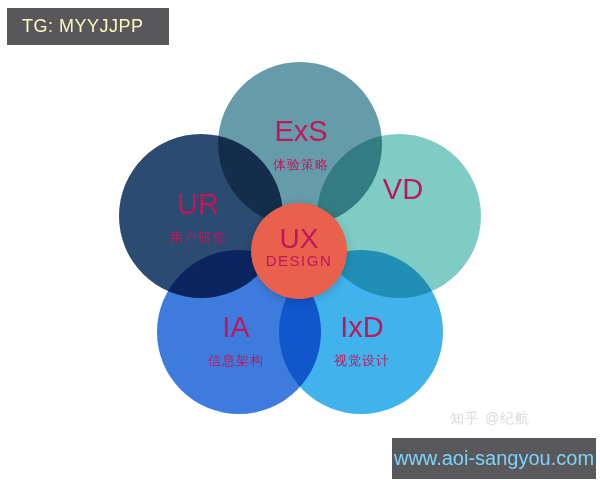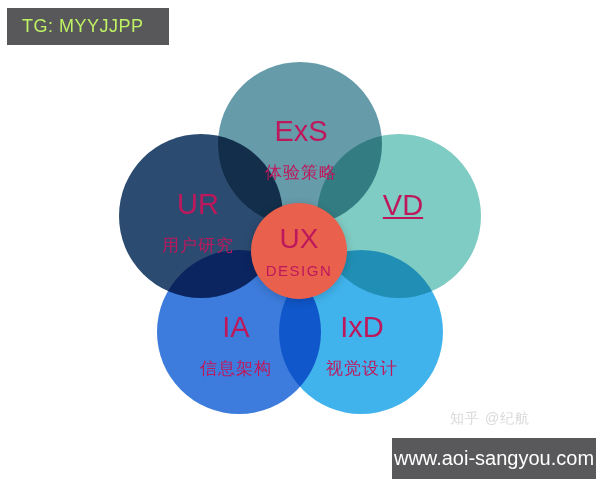--- a/index.html
+++ b/index.html
@@ -13,21 +13,21 @@
   }
 
   
   .tg-badge {
     position: absolute;
     left: 7px; top: 8px;
     width: 162px; height: 37px;
     line-height: 37px;
     padding-left: 15px;
     box-sizing: border-box;
-    color: #bef264;
+    color: #fef9c3;
     font-size: 18px;
     letter-spacing: 0.5px;
   }
 
   
   .petal {
     position: absolute;
     width: 164px; height: 164px;
     border-radius: 50%;
     mix-blend-mode: multiply;
@@ -49,48 +49,48 @@
 
   
   .label-block {
     position: absolute;
     transform: translateX(-50%);
     text-align: center;
     color: #be185d;
     white-space: nowrap;
   }
   .label-abbr { font-size: 29px; line-height: 32px; font-weight: 400; }
-  .label-zh   { font-size: 17px; line-height: 20px; margin-top: 16px; letter-spacing: 1px; }
+  .label-zh   { font-size: 13px; line-height: 20px; margin-top: 8px; letter-spacing: 1px; }
 
   .lbl-exs { left: 301px; top: 115px; }
   .lbl-ur  { left: 198px; top: 188px; }
-  .lbl-vd  { left: 403px; top: 189px; text-decoration: underline; }
+  .lbl-vd  { left: 403px; top: 173px; }
   .lbl-ia  { left: 236px; top: 311px; }
   .lbl-ixd { left: 362px; top: 311px; }
 
   .lbl-ux { left: 299px; top: 226px; }
   .ux-abbr   { font-size: 28px; line-height: 26px; }
-  .ux-design { font-size: 15px; line-height: 16px; margin-top: 11px; letter-spacing: 1.5px; }
+  .ux-design { font-size: 15px; line-height: 16px; margin-top: 1px; letter-spacing: 1.5px; }
 
   
   .zhihu-mark {
     position: absolute;
     left: 450px; top: 410px;
     font-size: 14px;
     color: #d9d9d9;
     letter-spacing: 1px;
     white-space: nowrap;
   }
   .site-bar {
     position: absolute;
     left: 392px; top: 438px;
     width: 204px; height: 41px;
     line-height: 41px;
     text-align: center;
-    color: #ffffff;
+    color: #7dd3fc;
     font-size: 20px;
     white-space: nowrap;
   }
 </style>
 </head>
 <body>
 
 <div class="stage">
 
   <div class="tg-badge" style="background: rgb(88, 88, 90);">TG: MYYJJPP</div>

